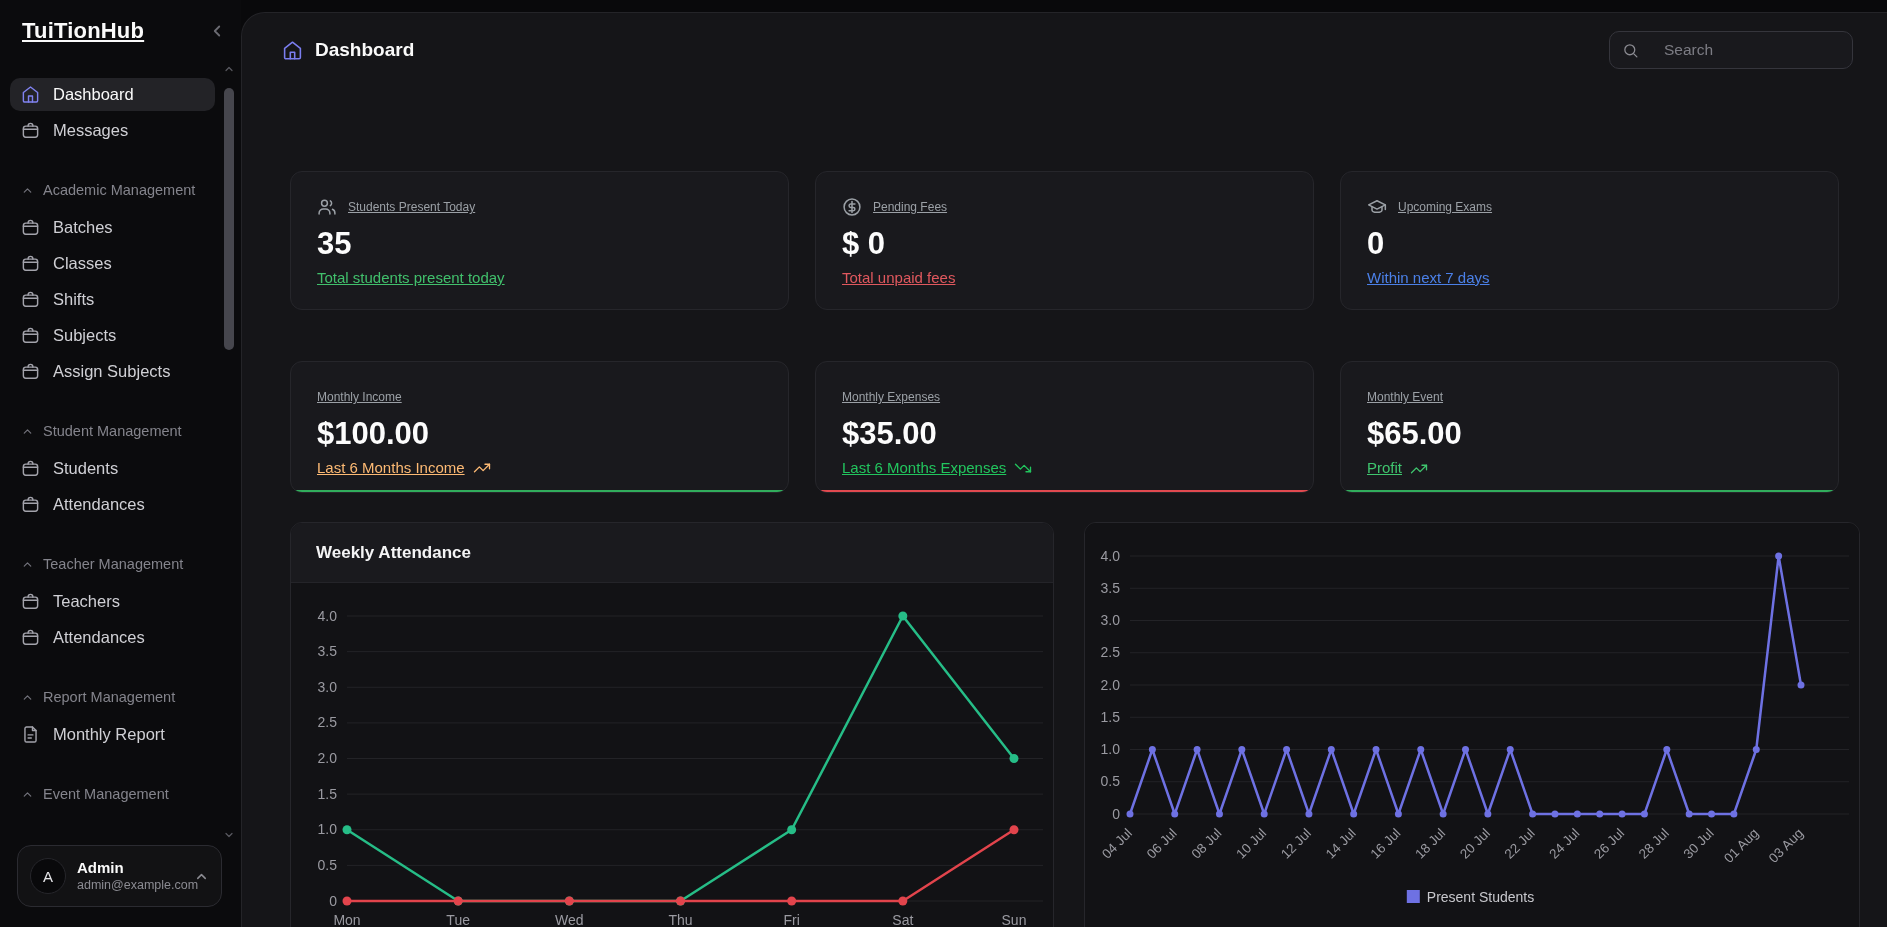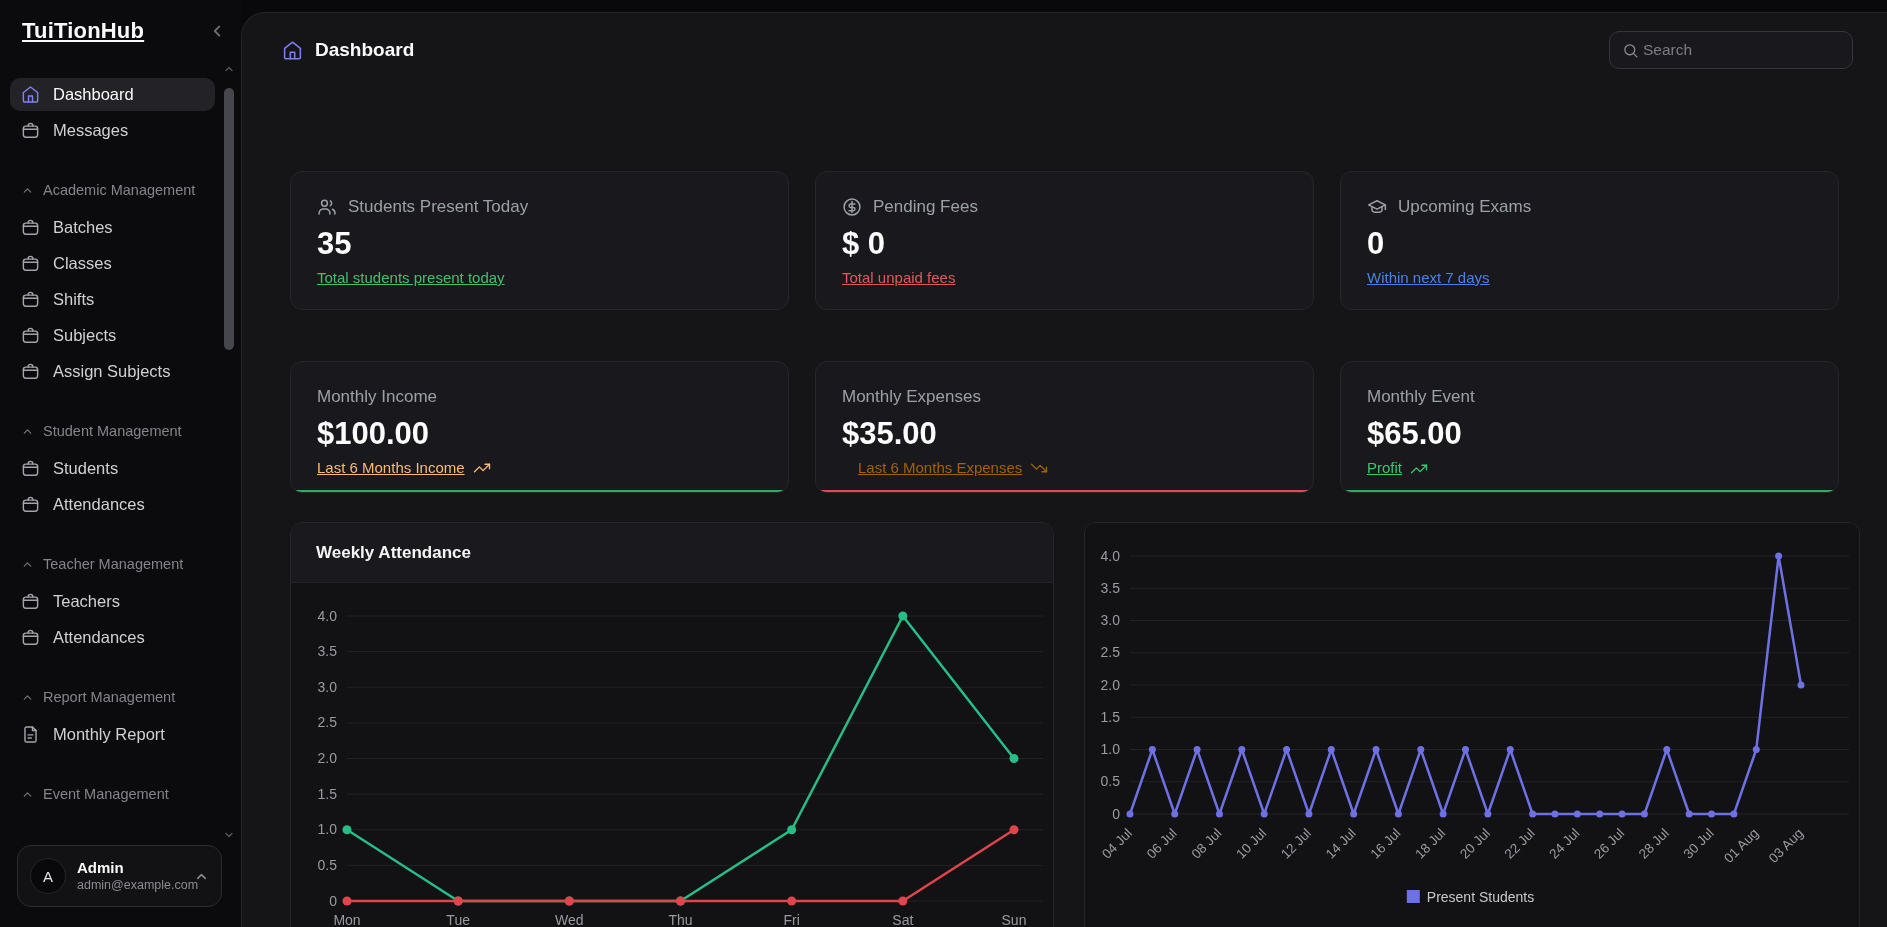--- a/index.html
+++ b/index.html
@@ -37,33 +37,33 @@
   .user-email { font-size:12.5px; color:#8b8b92; line-height:16px; white-space:nowrap; }
   .user-chevron { width:15px; height:15px; color:#8b8b92; }
   .user-chevron svg { width:15px; height:15px; }
   
   .panel { position:absolute; left:241px; top:12px; width:1646px; height:915px; background:#151518; border:1px solid #242428; border-right:none; border-bottom:none; border-radius:24px 0 0 0; overflow:hidden; }
   .topbar { display:flex; align-items:center; justify-content:space-between; padding:18px 34px 0 40px; height:56px; }
   .page-title { display:flex; align-items:center; gap:12px; }
   .page-title .ic { width:21px; height:21px; color:#7b7ef0; }
   .page-title .ic svg { width:21px; height:21px; display:block; }
   .page-title h1 { font-size:19px; font-weight:bold; color:#fafafa; }
-  .search-box { width:244px; height:38px; border:1px solid #35353c; border-radius:10px; background:#19191d; display:flex; align-items:center; gap:4px; padding:0 12px; }
+  .search-box { width:244px; height:38px; border:1px solid #35353c; border-radius:10px; background:#19191d; display:flex; align-items:center; gap:25px; padding:0 12px; }
   .search-box .ic { width:17px; height:17px; color:#8b8b92; flex:0 0 17px; }
   .search-box .ic svg { width:17px; height:17px; display:block; }
   .search-box input { flex:1; background:transparent; border:none; outline:none; color:#d4d4d8; font-size:15.5px; font-family:"Liberation Sans", sans-serif; }
   .search-box input::placeholder { color:#7c7c84; }
   .content { padding:102px 0 0 48px; }
   .stats-grid { width:1549px; display:grid; grid-template-columns:repeat(3,1fr); gap:26px; }
   .stat-card { background:#19191d; border:1px solid #26262b; border-radius:12px; height:139px; padding:24px 26px; position:relative; overflow:hidden; }
   .stat-card.row2 { height:132px; margin-top:25px; }
   .stat-head { display:flex; align-items:center; gap:11px; font-size:17px; color:#9ba0a6; }
   .stat-head .ic { width:20px; height:20px; color:#9ba0a6; flex:0 0 20px; }
   .stat-head .ic svg { width:20px; height:20px; display:block; }
-  .stat-label { font-size:17px; color:#9ba0a6; line-height:22px; }
+  .stat-label { font-size:12px; color:#9ba0a6; line-height:22px;text-decoration:underline; }
   .stat-value { margin-top:8px; font-size:31px; font-weight:bold; color:#fcfcfc; line-height:36px; }
   .stat-sub { margin-top:6px; font-size:15px; line-height:20px; display:flex; align-items:center; gap:8px;text-decoration:underline; }
   .stat-sub .ic { width:18px; height:18px; }
   .stat-sub .ic svg { width:18px; height:18px; display:block; }
   .accent-line { position:absolute; left:0; right:0; bottom:0; height:2px; }
   
   .charts-row { width:1570px; display:grid; grid-template-columns:764px 776px; gap:30px; margin-top:29px; }
   .chart-card { border:1px solid #26262b; border-radius:12px; background:#121215; overflow:hidden; height:450px; display:flex; flex-direction:column; }
   .chart-head { background:#1a1a1e; height:60px; display:flex; align-items:center; justify-content:space-between; padding:0 25px; border-bottom:1px solid #242429; flex:0 0 60px; }
   .chart-title { font-size:17px; font-weight:bold; color:#f4f4f5; }
@@ -352,21 +352,21 @@
                 <polyline points="16 7 22 7 22 13"></polyline>
               </svg>
             </span>
         </div>
         <div class="accent-line" style="background-color: rgb(49, 173, 92);"></div>
       </div>
 
       <div class="stat-card row2">
         <div class="stat-label">Monthly Expenses</div>
         <div class="stat-value">$35.00</div>
-        <div class="stat-sub" style="color: #a16207; margin-left: 16px;">
+        <div class="stat-sub" style="color: #22c55e;">
           <span>Last 6 Months Expenses</span>
           <span class="ic">
               <svg viewBox="0 0 24 24" fill="none" stroke="currentColor" stroke-width="1.8" stroke-linecap="round" stroke-linejoin="round">
                 <polyline points="22 17 13.5 8.5 8.5 13.5 2 7"></polyline>
                 <polyline points="16 17 22 17 22 11"></polyline>
               </svg>
             </span>
         </div>
         <div class="accent-line" style="background-color: rgb(225, 74, 80);"></div>
       </div>

